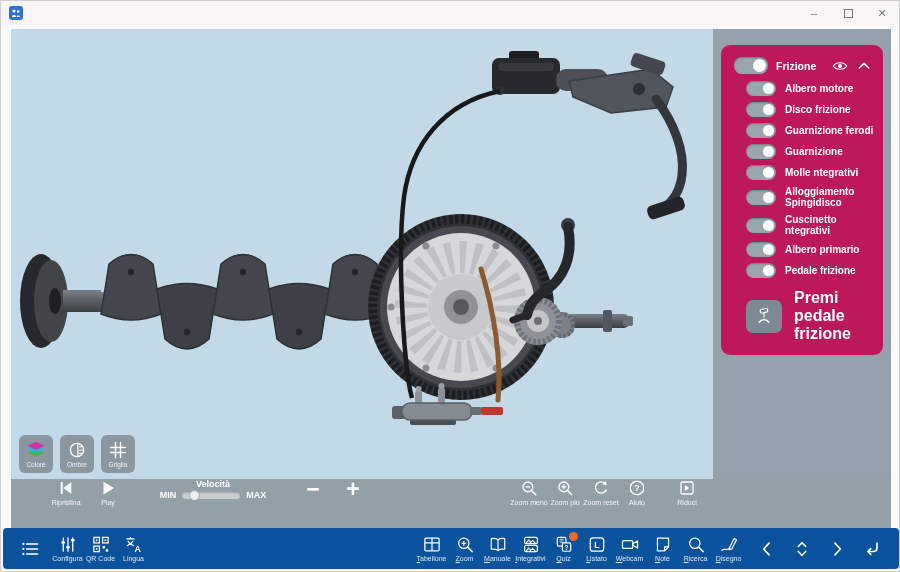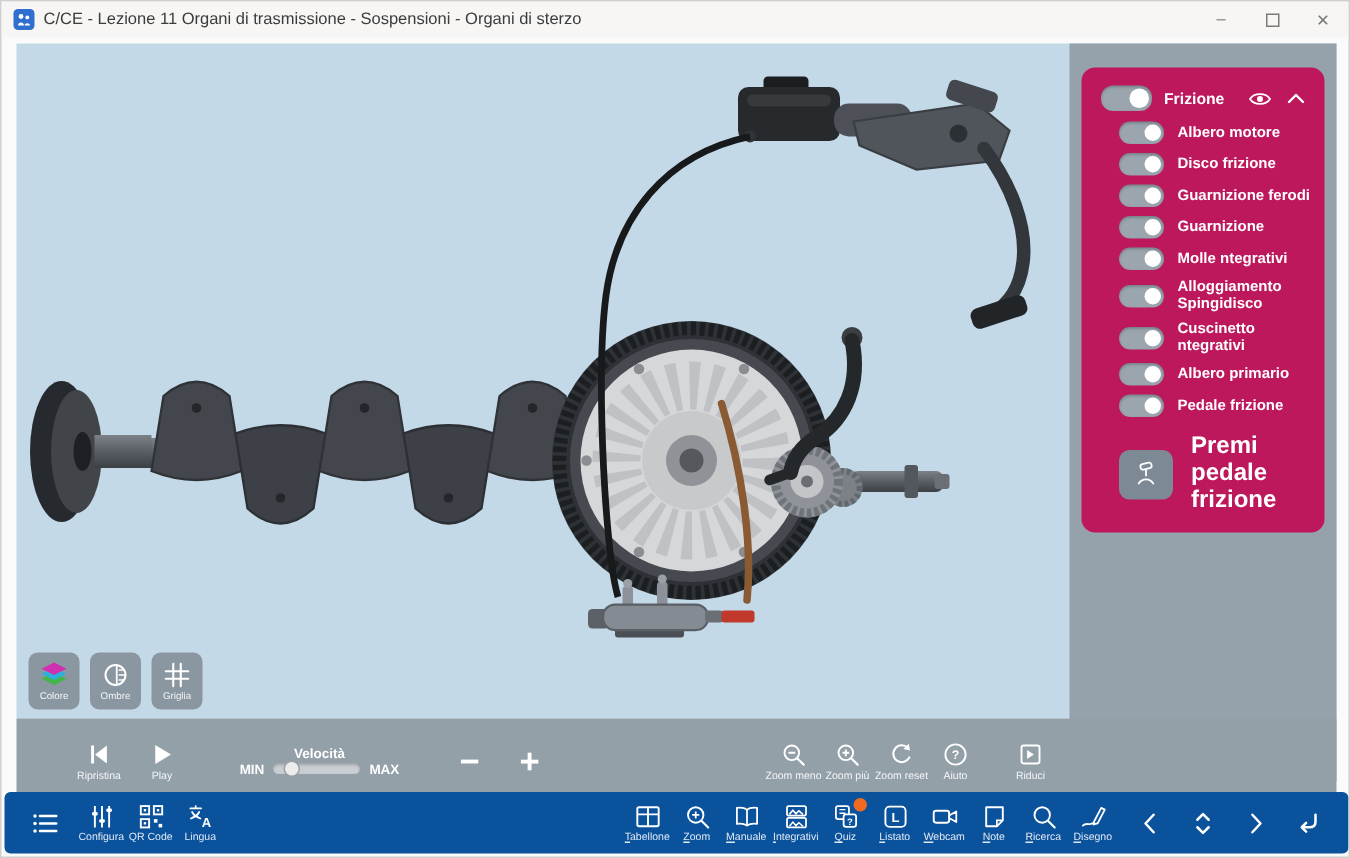--- a/index.html
+++ b/index.html
@@ -33,21 +33,21 @@
   .action-icon-btn { width:36px; height:33px; border-radius:7px; background:#7d8a95; display:flex; align-items:center; justify-content:center; flex:none; }
   .panel-action span.lbl { font-size:16px; font-weight:bold; color:#fff; }
   .hicon { width:16px; height:16px; }
 
   
   .view-btns { position:absolute; left:8px; bottom:6px; display:flex; gap:7px; }
   .view-btn { width:34px; height:38px; border-radius:6px; background:#8b97a0; display:flex; flex-direction:column; align-items:center; justify-content:center; gap:1px; }
   .view-btn .vlabel { font-size:6.5px; color:#f0f3f5; }
 
   
-  .ctrl-bar { position:absolute; left:10px; top:478px; width:880px; height:56px; background:#93a0a8; display:flex; align-items:center; padding-left:34px; }
+  .ctrl-bar { position:absolute; left:10px; top:478px; width:880px; height:56px; background:#93a0a8; display:flex; align-items:flex-start; padding-left:34px; }
   .ctrl-item { display:flex; flex-direction:column; align-items:center; justify-content:center; gap:2px; width:42px; }
   .ctrl-item .clabel { font-size:7px; color:#f4f6f8; white-space:nowrap; }
   .slider-block { display:flex; flex-direction:column; align-items:center; margin-left:22px; width:124px; }
   .slider-title { font-size:9px; font-weight:bold; color:#fff; margin-bottom:1px; }
   .slider-row { display:flex; align-items:center; gap:6px; }
   .mm { font-size:9px; font-weight:bold; color:#fff; }
   .slider-track { position:relative; width:58px; height:7px; border-radius:4px; background:#c9ced2; box-shadow:inset 0 1px 2px rgba(0,0,0,.2); }
   .slider-knob { position:absolute; left:12%; top:-2px; width:11px; height:11px; border-radius:50%; background:#ededee; border:1px solid #9aa0a5; }
   .pm { font-size:23px; color:#fff; font-weight:bold; width:40px; text-align:center; line-height:20px; }
   .zoom-group { display:flex; margin-left:auto; margin-right:186px; gap:0px; }
@@ -74,21 +74,20 @@
 
   <div class="titlebar">
     <span class="app-icon">
       <svg class="icon" width="10" height="10" viewBox="0 0 10 10">
           <circle cx="3" cy="3" r="1.6" fill="#fff"></circle>
           <circle cx="7.2" cy="3.6" r="1.3" fill="#fff"></circle>
           <path d="M1 9 C1 6.4 5 6.4 5 9 Z" fill="#fff"></path>
           <path d="M5.4 9 C5.4 7 9 7 9 9 Z" fill="#fff"></path>
         </svg>
     </span>
-    <span class="win-title">C/CE - Lezione 11 Organi di trasmissione - Sospensioni - Organi di sterzo</span>
     <div class="win-controls">
       <span class="win-btn">–</span>
       <span class="win-btn">
           <span class="max-glyph"></span>
         </span>
       <span class="win-btn">✕</span>
     </div>
   </div>
 
   <div class="viewport">

